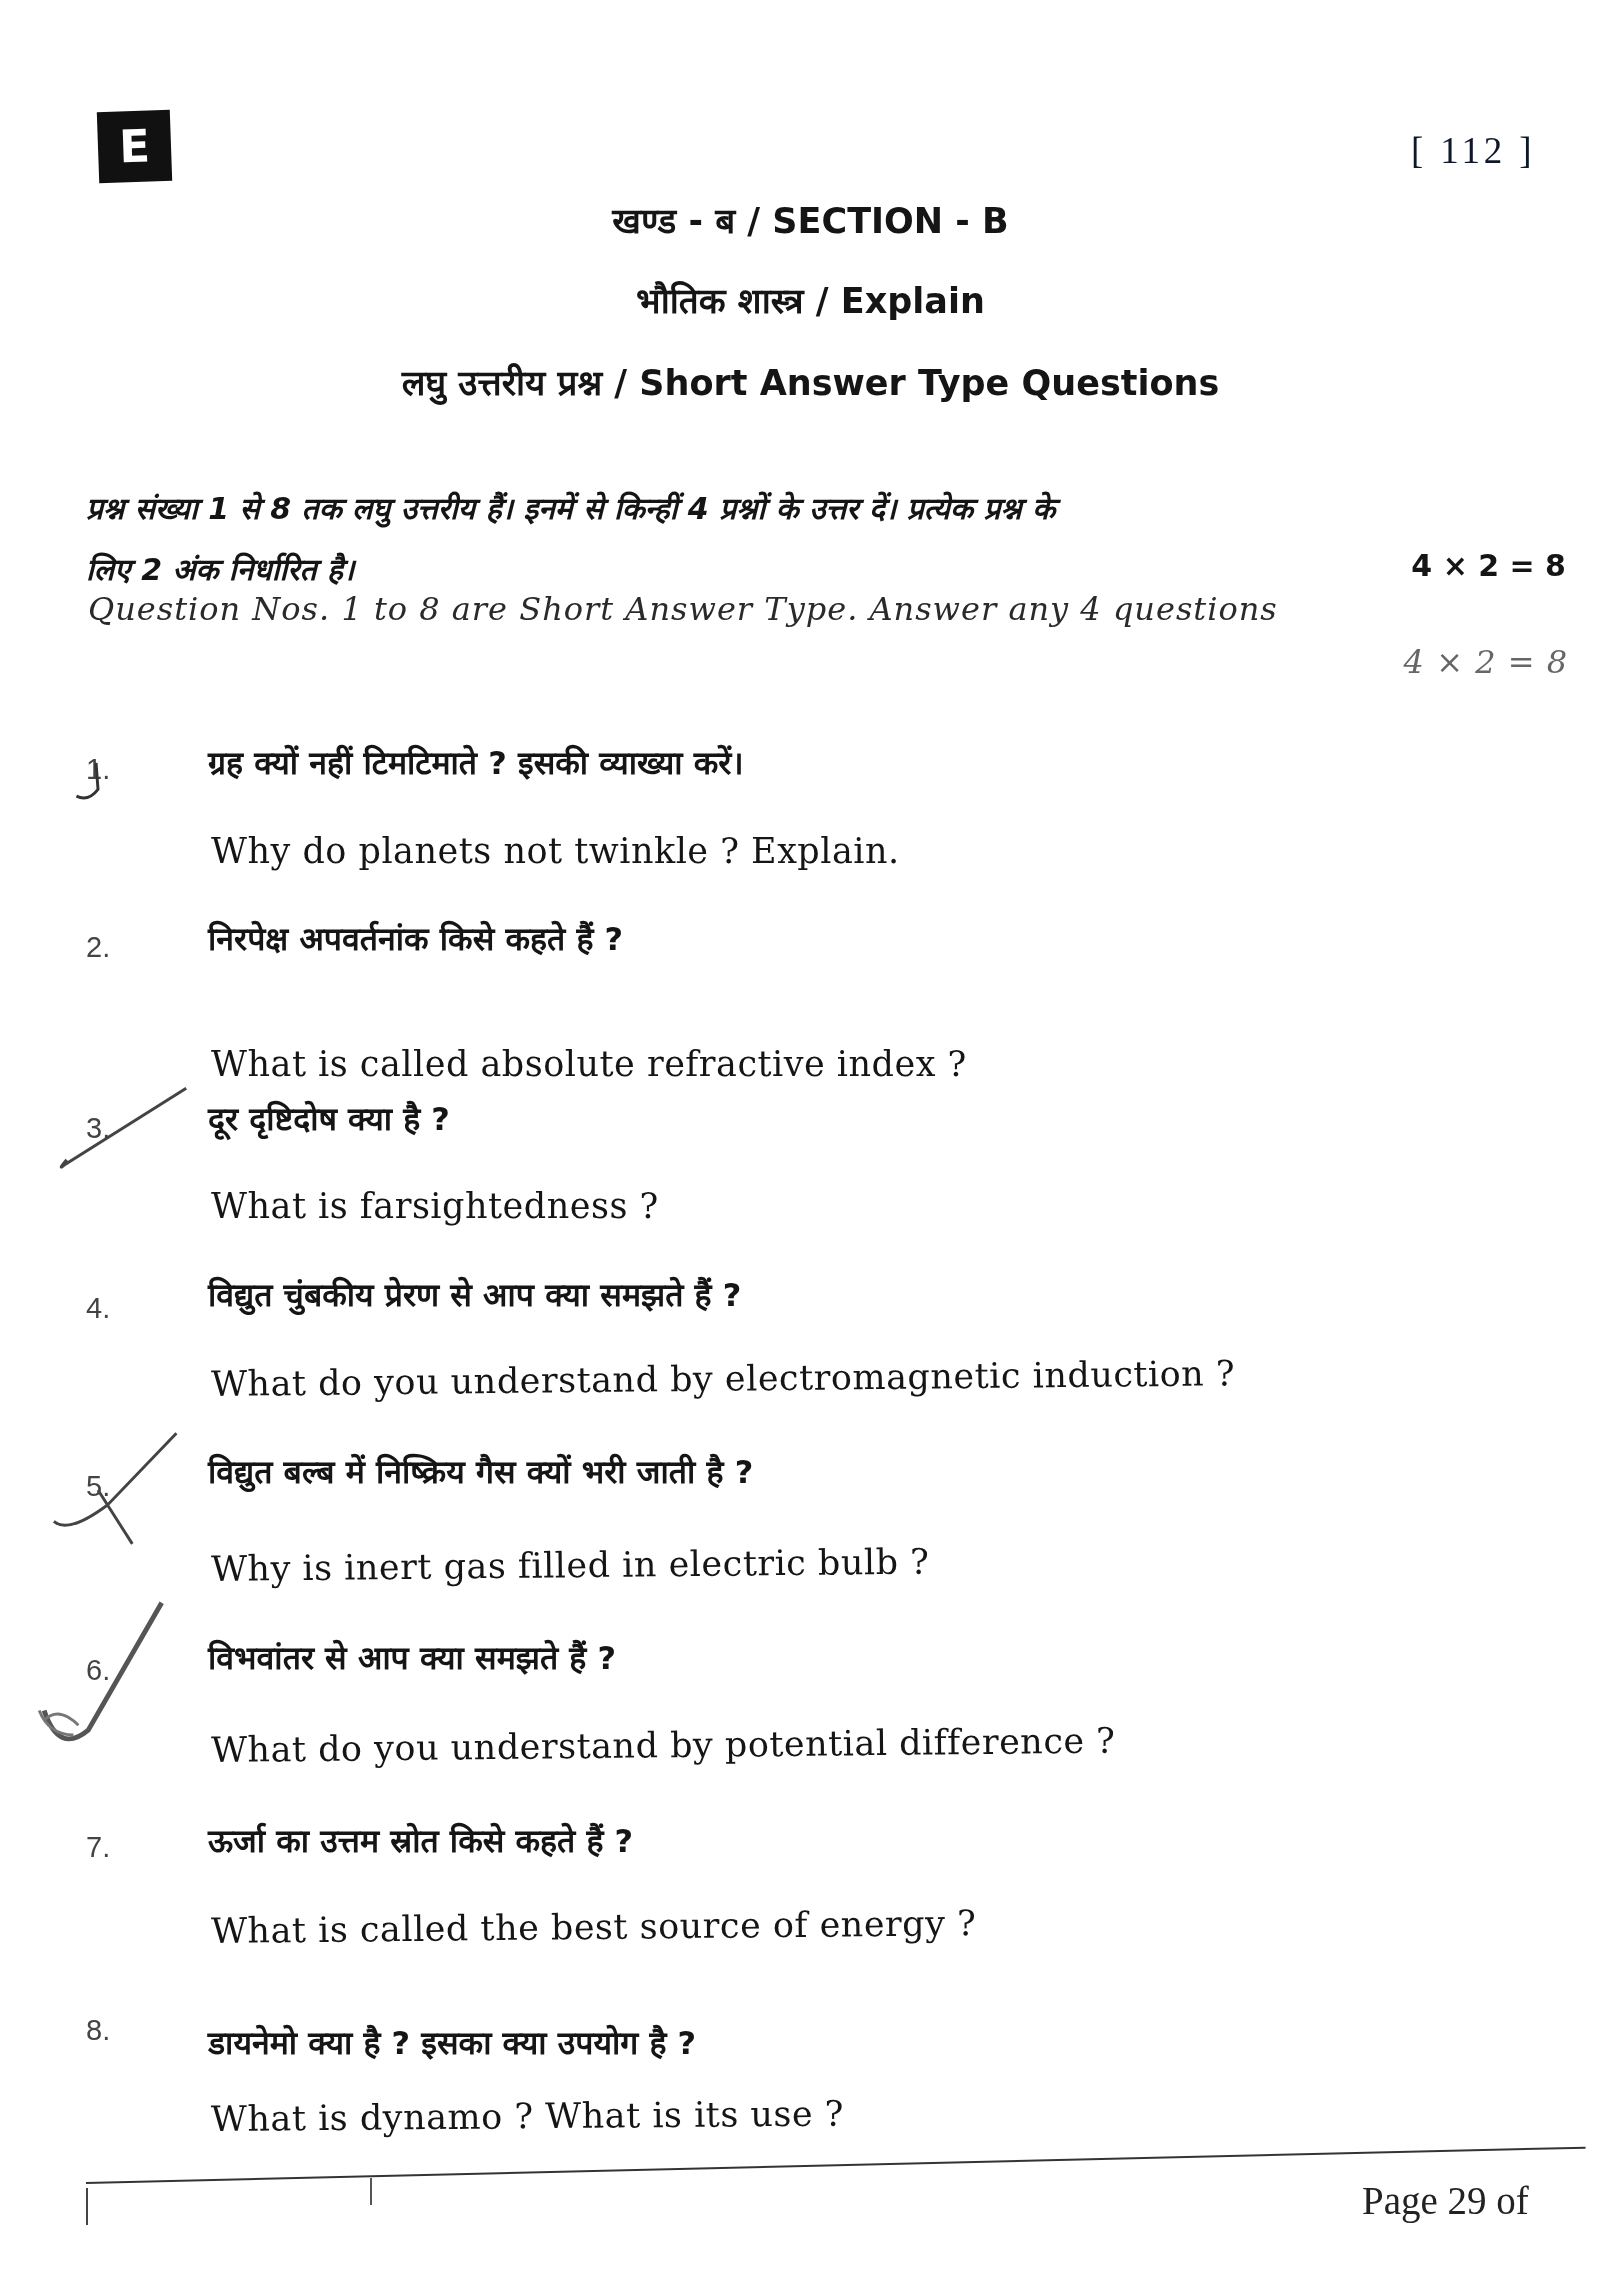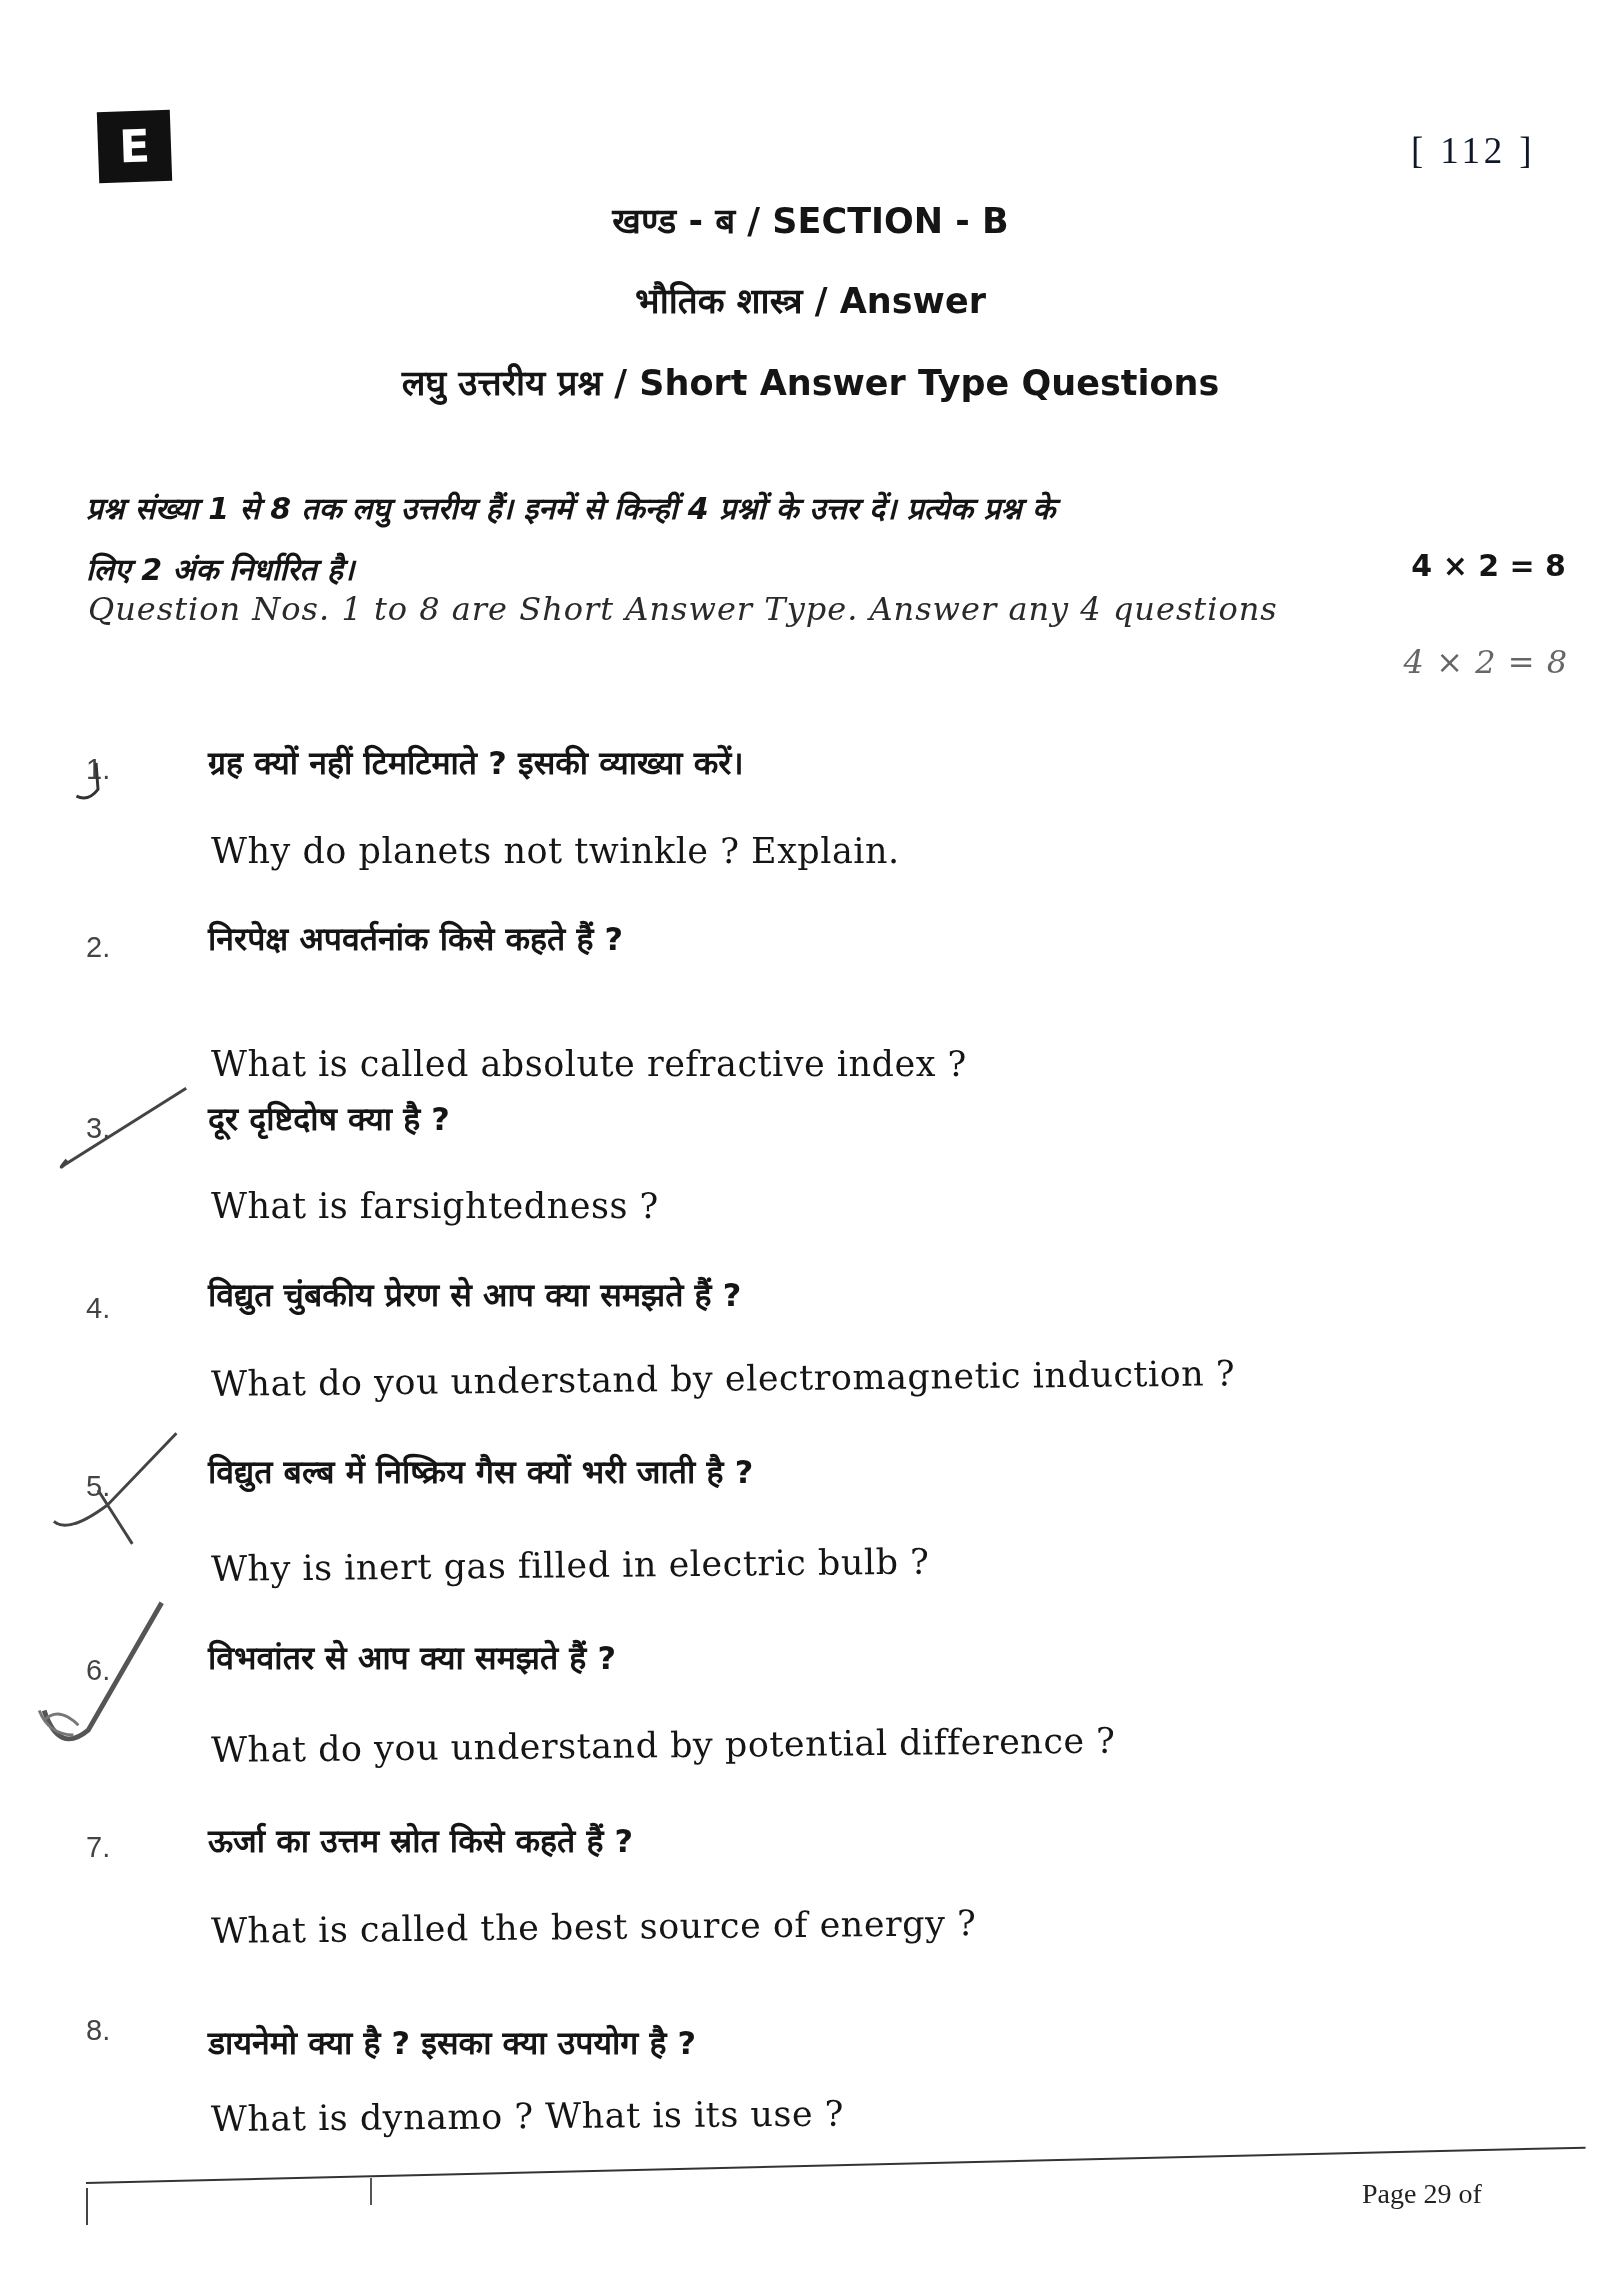--- a/index.html
+++ b/index.html
@@ -49,34 +49,34 @@
     .q-en {
       left: 211px; font-family: "DejaVu Serif", serif; font-size: 35px; letter-spacing: 0.5px;
     }
     .footer-line {
       left: 86px; top: 2182px; width: 1500px; height: 0;
       border-top: 2.9px solid #333; transform: rotate(-1.35deg); transform-origin: left center;
     }
     .footer-tick1 { left: 86px; top: 2188px; width: 2px; height: 37px; background: #444; }
     .footer-tick2 { left: 370px; top: 2178px; width: 2px; height: 27.4px; background: #555; }
     .page-label {
-      left: 1362px; top: 2178px; font-family: "Liberation Serif", serif; font-size: 28px; color: #222;
+      left: 1362px; top: 2178px; font-family: "Liberation Serif", serif; font-size: 39px; color: #222;
     }
     .pen { position: absolute; left: 0; top: 0; pointer-events: none; }
   </style>
 </head>
 <body>
 
 <div class="abs set-box">
   <span>E</span>
 </div>
 <div class="abs code">[ 112 ]</div>
 
 <div class="abs center-head h1">खण्ड - ब / SECTION - B</div>
-<div class="abs center-head h2">भौतिक शास्त्र / Answer</div>
+<div class="abs center-head h2">भौतिक शास्त्र / Explain</div>
 <div class="abs center-head h3">लघु उत्तरीय प्रश्न / Short Answer Type Questions</div>
 
 <div class="abs instr-hi" style="top:439px;">प्रश्न संख्या 1 से 8 तक लघु उत्तरीय हैं। इनमें से किन्हीं 4 प्रश्नों के उत्तर दें। प्रत्येक प्रश्न के</div>
 <div class="abs instr-hi" style="top:500px;">
   <span>लिए 2 अंक निर्धारित है।</span>
   <span class="marks-right" style="font-style:normal;">4 × 2 = 8</span>
 </div>
 <div class="abs instr-en" style="top:590px;">Question Nos. 1 to 8 are Short Answer Type. Answer any 4 questions</div>
 <div class="abs instr-en" style="top:655px;">
   <span class="marks-right" style="top:-11.8px; color:#666;">4 × 2 = 8</span>

